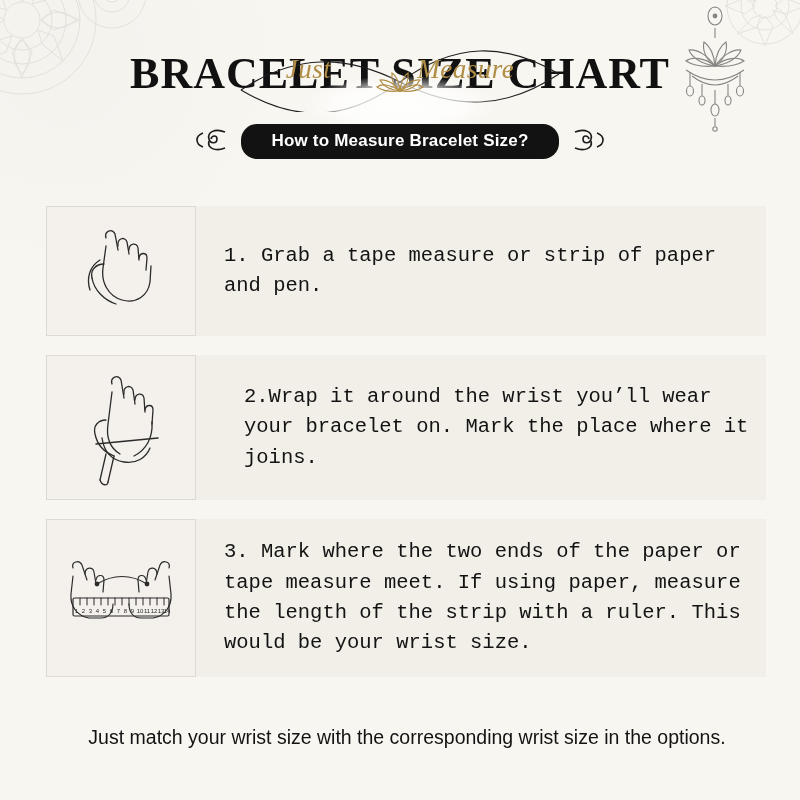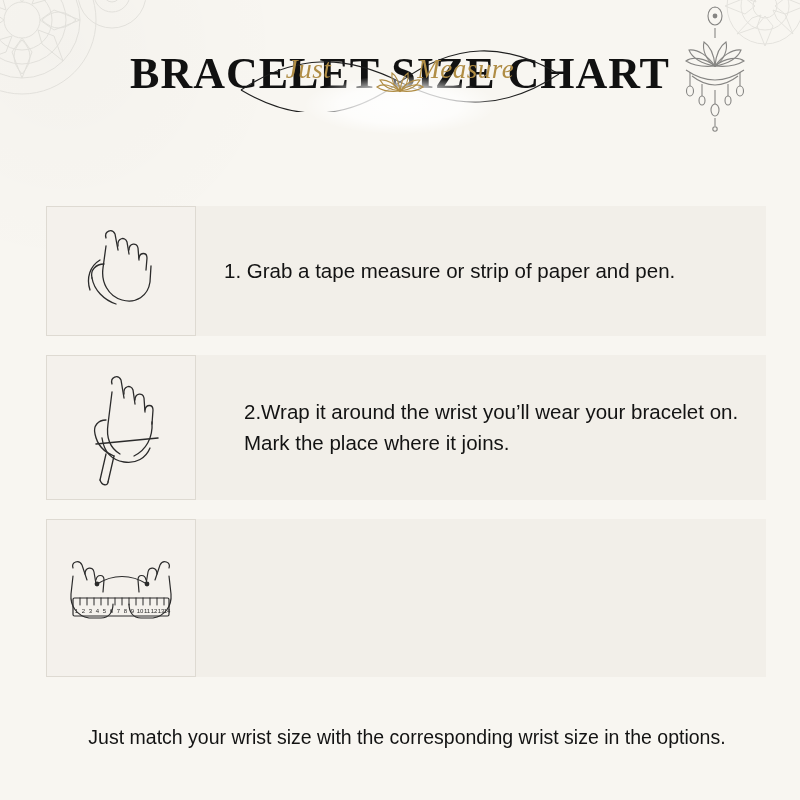--- a/index.html
+++ b/index.html
@@ -127,20 +127,21 @@
     display:flex;align-items:center;justify-content:center;
   }
   .step-text{
     flex:1;
     display:flex;
     align-items:center;
     padding:6px 14px 6px 28px;
     font-size:20.5px;
     line-height:1.48;
     color:#131313;
+    font-family:Liberation Mono, monospace;
   }
   .step-text p{margin:0;}
 
   .footer{
     position:absolute;left:40px;right:26px;top:726px;
     text-align:center;
     font-size:19.5px;
     color:#131313;
   }
 </style>
@@ -243,20 +244,37 @@
           <path d="M27 31 C33 27 36 20 35 13 C30 16 28 23 27 31 Z"></path>
           <path d="M27 31 C18 30 10 26 7 20 C14 19 22 24 27 31 Z"></path>
           <path d="M27 31 C36 30 44 26 47 20 C40 19 32 24 27 31 Z"></path>
           <path d="M27 31 C19 32 10 31 4 27 C9 23 19 25 27 31 Z"></path>
           <path d="M27 31 C35 32 44 31 50 27 C45 23 35 25 27 31 Z"></path>
         </svg>
       </div>
     </div>
   </div>
 
+  <div class="sub-wrap">
+    <span class="flourish">
+      <svg width="34" height="26" viewBox="0 0 34 26" fill="none" stroke="currentColor" stroke-width="1.6">
+        <path d="M32 5 C22 1 14 5 16 12 C17 17 24 17 24 12 C24 8 19 8 18 12"></path>
+        <path d="M32 21 C22 25 14 21 16 14"></path>
+        <path d="M10 6 C2 9 2 17 10 20"></path>
+      </svg>
+    </span>
+    <span class="pill">How to Measure Bracelet Size?</span>
+    <span class="flourish">
+      <svg width="34" height="26" viewBox="0 0 34 26" fill="none" stroke="currentColor" stroke-width="1.6">
+        <path d="M2 5 C12 1 20 5 18 12 C17 17 10 17 10 12 C10 8 15 8 16 12"></path>
+        <path d="M2 21 C12 25 20 21 18 14"></path>
+        <path d="M24 6 C32 9 32 17 24 20"></path>
+      </svg>
+    </span>
+  </div>
 
   <div class="steps">
 
     <div class="step s1">
       <div class="thumb">
         <svg width="110" height="110" viewBox="0 0 110 110" fill="none" stroke="#2b2b2b" stroke-width="1.3" stroke-linecap="round">
           <path d="M40 22 C38 15 46 12 49 18 L52 34"></path>
           <path d="M52 30 C51 22 59 20 61 26 L63 38"></path>
           <path d="M63 34 C63 27 71 26 72 32 L73 44"></path>
           <path d="M73 42 C74 36 81 36 81 42 L80 54"></path>
@@ -340,17 +358,20 @@
               <text x="68.5" y="75">8</text>
               <text x="75.5" y="75">9</text>
             <text x="83" y="75">10</text>
               <text x="90" y="75">11</text>
               <text x="97" y="75">12</text>
             <text x="104" y="75">13</text>
               <text x="110" y="75">14</text>
           </g>
         </svg>
       </div>
+      <div class="step-text">
+        <p>3. Mark where the two ends of the paper or tape measure meet. If using paper, measure the length of the strip with a ruler. This would be your wrist size.</p>
+      </div>
     </div>
   </div>
 
   <div class="footer">Just match your wrist size with the corresponding wrist size in the options.</div>
 </div>
 
 </body></html>

